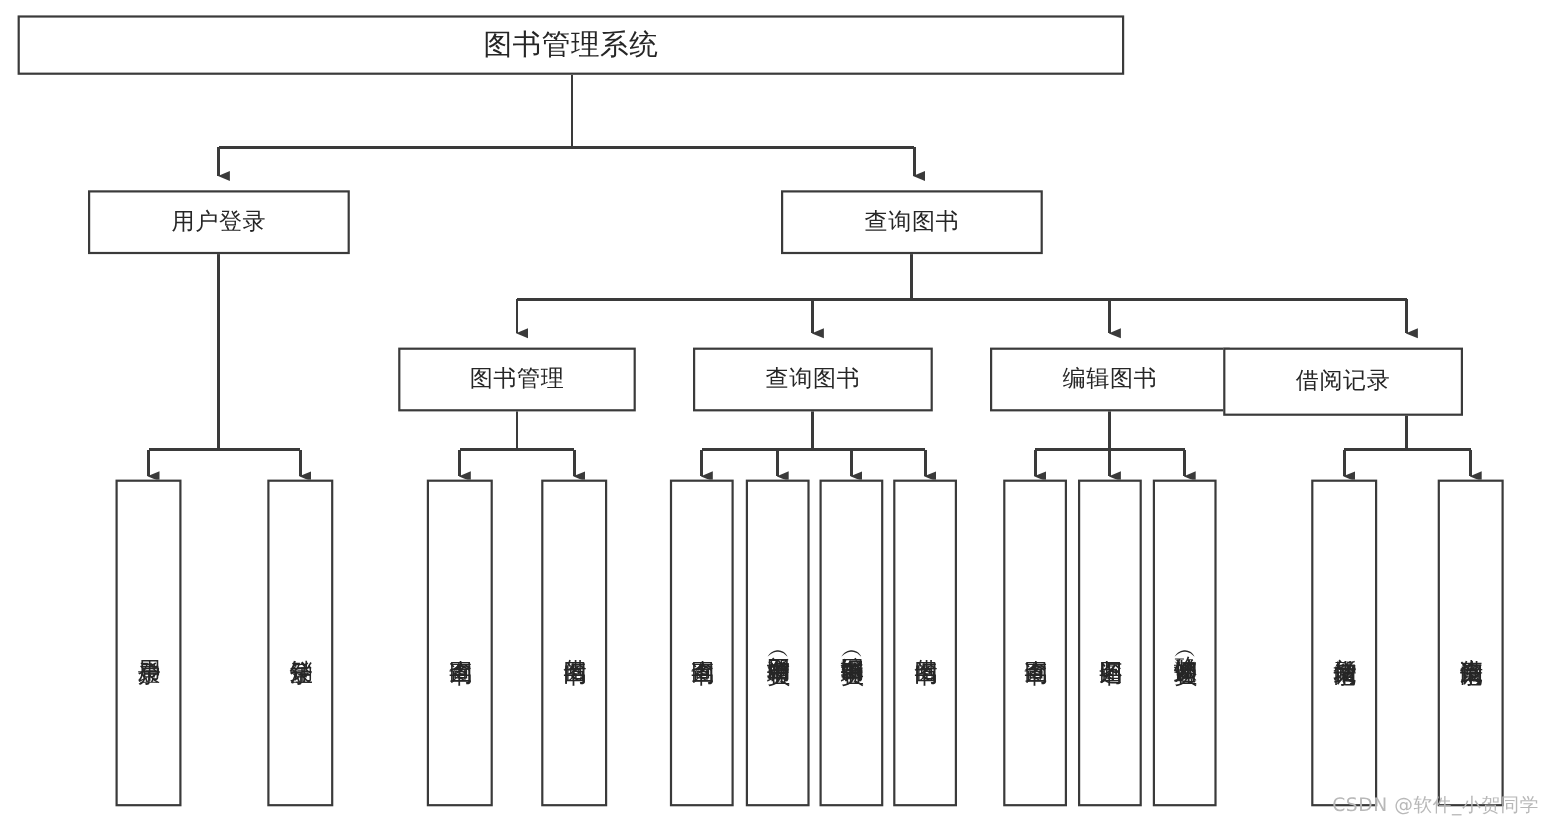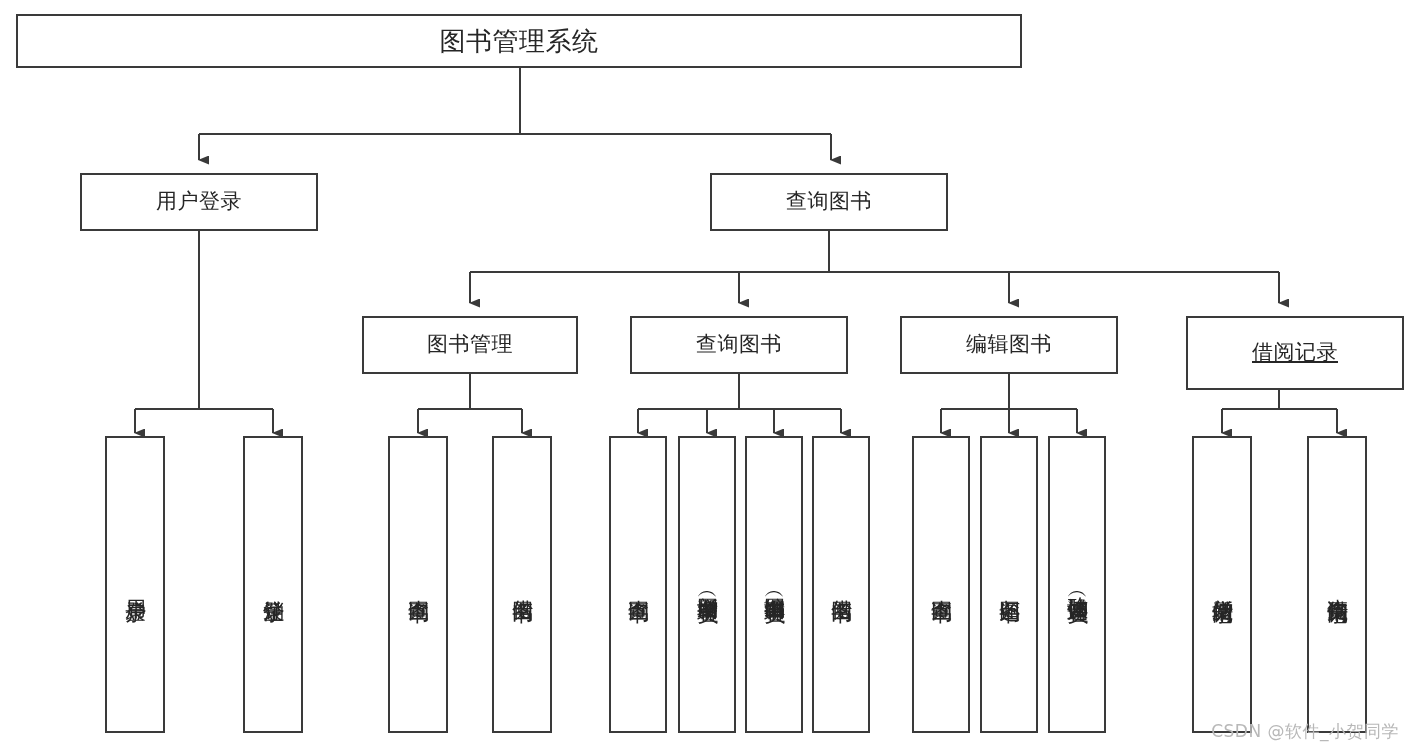--- a/index.html
+++ b/index.html
@@ -124,21 +124,21 @@
   </svg>
 
   <div class="node node-h node-root" style="left:16px; top:14px; width:1006px; height:54px;">图书管理系统</div>
 
   <div class="node node-h" style="left:80px; top:173px; width:238px; height:58px;">用户登录</div>
   <div class="node node-h" style="left:710px; top:173px; width:238px; height:58px;">查询图书</div>
 
   <div class="node node-h" style="left:362px; top:316px; width:216px; height:58px;">图书管理</div>
   <div class="node node-h" style="left:630px; top:316px; width:218px; height:58px;">查询图书</div>
   <div class="node node-h" style="left:900px; top:316px; width:218px; height:58px;">编辑图书</div>
-  <div class="node node-h" style="left:1186px; top:316px; width:218px; height:74px;text-decoration:underline;">借阅记录</div>
+  <div class="node node-h" style="left:1112px; top:316px; width:218px; height:62px;">借阅记录</div>
 
   <div class="node node-v" style="left:105px; top:436px; width:60px; height:297px;">用户登录</div>
   <div class="node node-v" style="left:243px; top:436px; width:60px; height:297px;">注销登录</div>
 
   <div class="node node-v" style="left:388px; top:436px; width:60px; height:297px;">查询图书</div>
   <div class="node node-v" style="left:492px; top:436px; width:60px; height:297px;">借阅图书</div>
 
   <div class="node node-v" style="left:609px; top:436px; width:58px; height:297px;">查询图书</div>
   <div class="node node-v" style="left:678px; top:436px; width:58px; height:297px;">新增图书（管理员）</div>
   <div class="node node-v" style="left:745px; top:436px; width:58px; height:297px;">编辑图书（管理员）</div>

